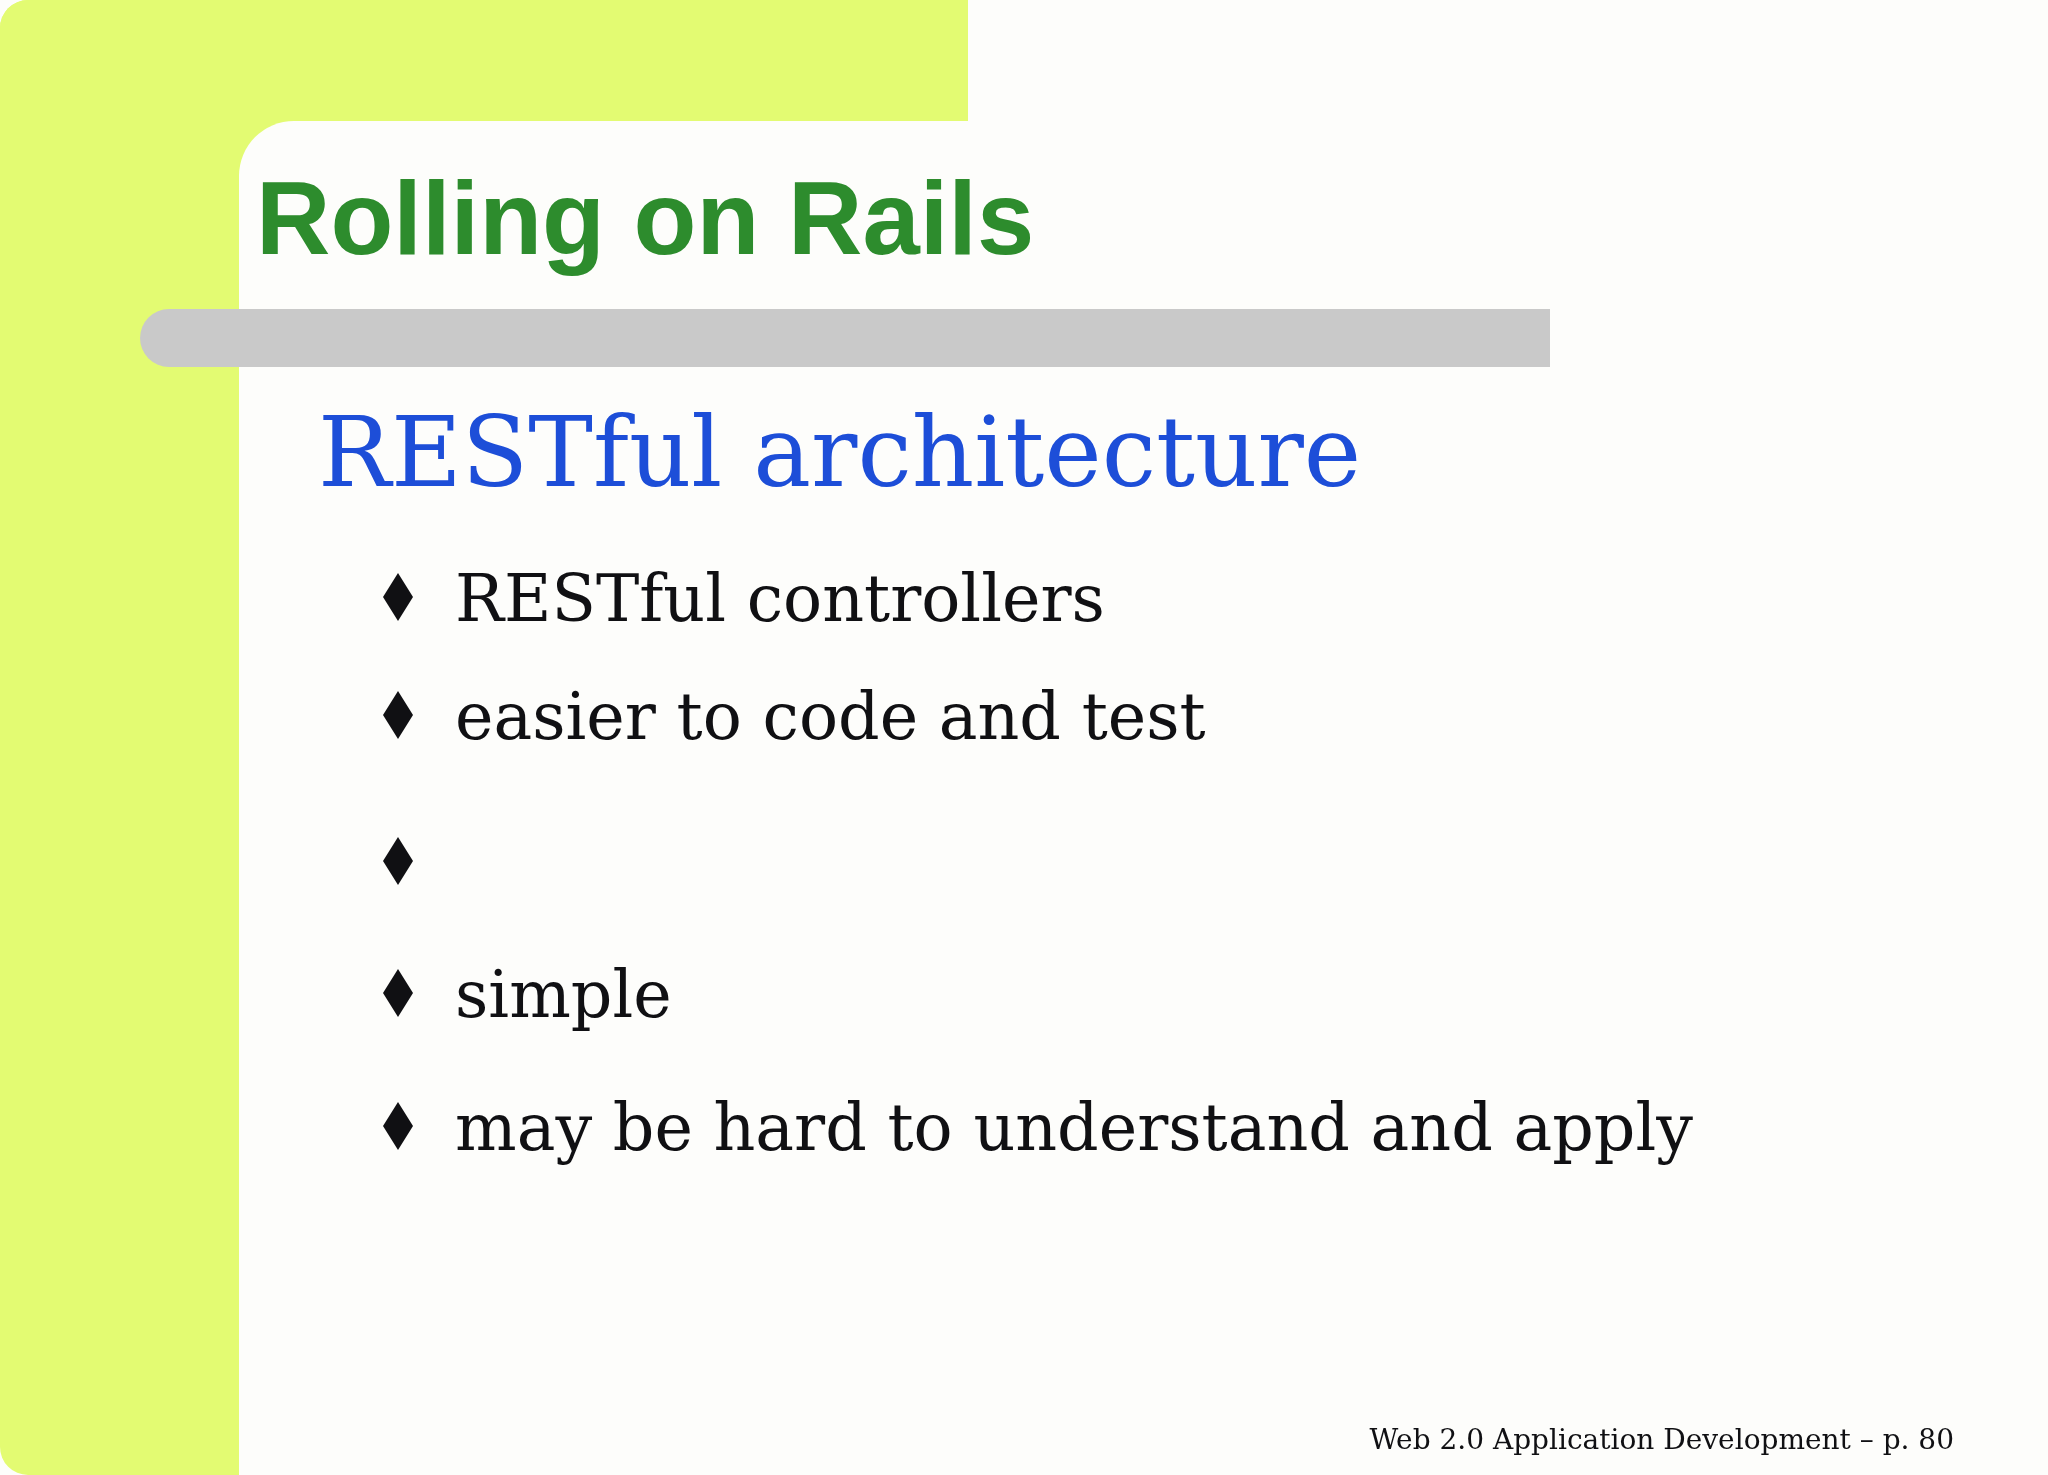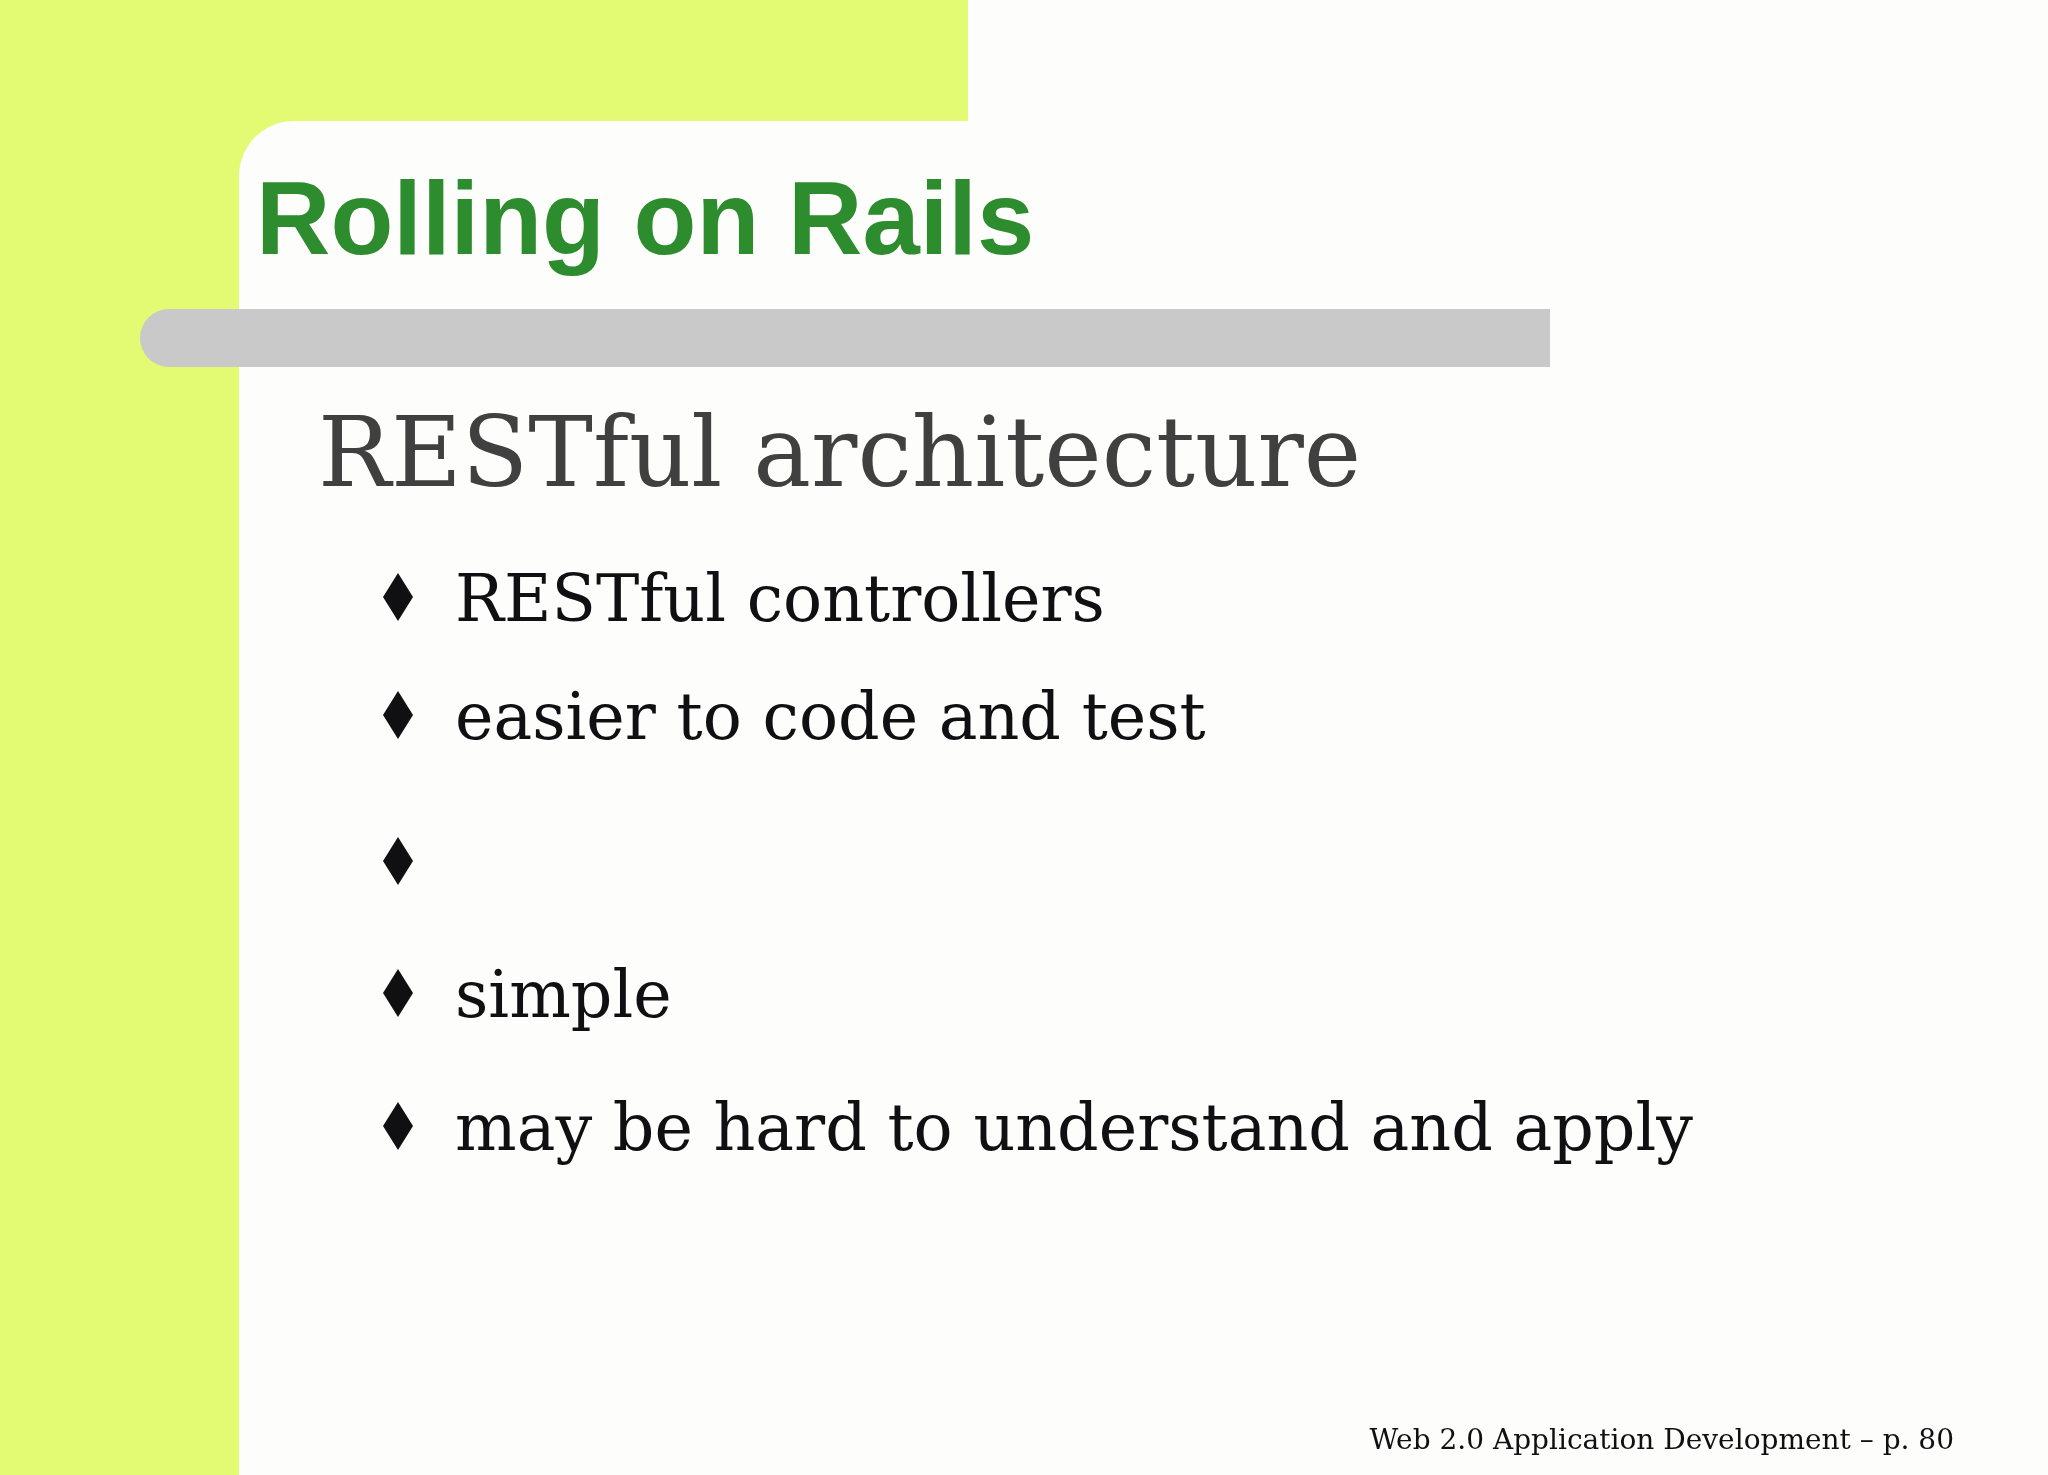--- a/index.html
+++ b/index.html
@@ -7,20 +7,21 @@
     padding: 0;
     background: #fdfdfb;
   }
   .slide {
     position: relative;
     width: 2048px;
     height: 1475px;
     overflow: hidden;
     background: #fdfdfb;
     font-family: "DejaVu Serif", serif;
+    border-radius: 28px;
   }
   
   .bg-left {
     position: absolute;
     left: 0; top: 0;
     width: 239px;
     height: 1475px;
     background: #e3fb72;
   }
   .bg-top {
@@ -57,21 +58,21 @@
     line-height: 1;
     color: #2d8c2d;
     white-space: nowrap;
     letter-spacing: 0px;
   }
   .heading {
     position: absolute;
     left: 318px; top: 404px;
     font-size: 97px;
     line-height: 1;
-    color: #404040;
+    color: #1d4ed8;
     white-space: nowrap;
   }
   .bullet {
     position: absolute;
     left: 383px;
     display: flex;
     align-items: flex-start;
     gap: 42px;
     color: #101013;
   }

